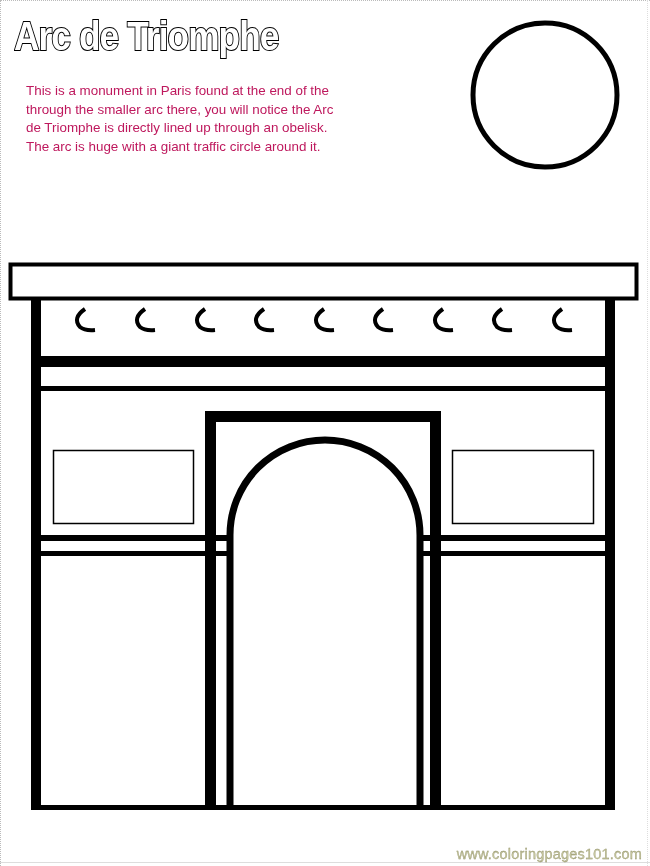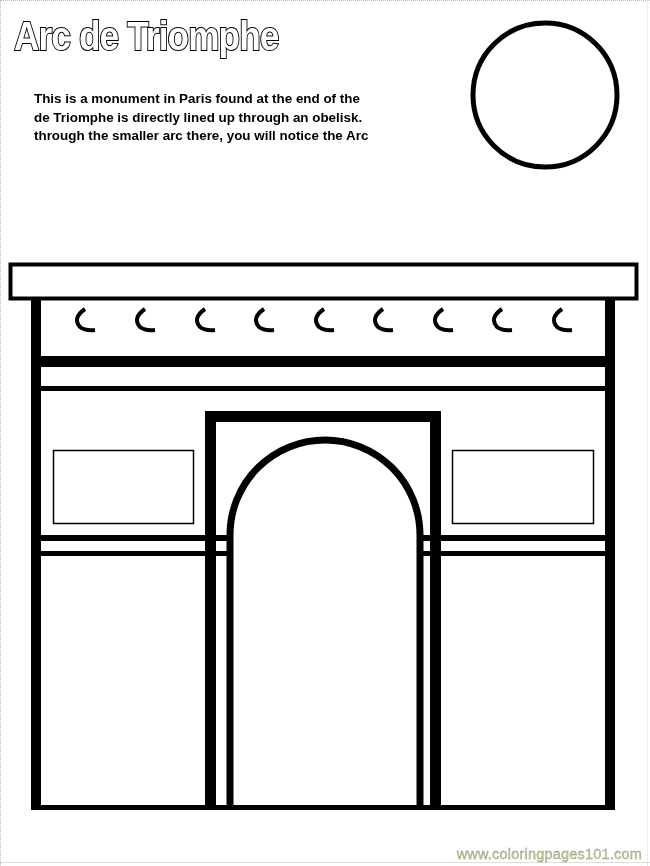--- a/index.html
+++ b/index.html
@@ -13,23 +13,22 @@
       font-family: "Liberation Sans", sans-serif; font-weight: bold;
       font-size: 40px; letter-spacing: -1px; line-height: 52px;
       color: #ffffff;
       -webkit-text-stroke: 2px #000000;
       paint-order: stroke fill;
       transform: scaleX(0.88); transform-origin: left top;
       white-space: nowrap;
     }
     .desc {
       position: absolute; left: 17px; top: 73px; width: 390px;
-      font-size: 13.4px; line-height: 18.6px; color: #000000;
-      margin: 17px;
-      font-weight: bold;
+      font-size: 13.4px; line-height: 18.6px; color: #be185d;
+      margin: 9px;
     }
     .desc span { display: block; white-space: nowrap; }
     .drawing { position: absolute; left: 0; top: 0; }
     .footer {
       position: absolute; right: 8px; top: 846px;
       font-size: 14.5px; color: #c8c8a0;
       -webkit-text-stroke: 0.3px #8a8a60;
       letter-spacing: 0.2px;
       margin-left: 44px;
     }
@@ -39,22 +38,23 @@
 
 <div class="page-border-top"></div>
 <div class="page-border-left"></div>
 <div class="page-border-right"></div>
 <div class="page-border-bottom"></div>
 
 <div class="title">Arc de Triomphe</div>
 
 <div class="desc">
   <span>This is a monument in Paris found at the end of the</span>
+  <span>through the smaller arc there, you will notice the Arc</span>
   <span>de Triomphe is directly lined up through an obelisk.</span>
-  <span>through the smaller arc there, you will notice the Arc</span>
+  <span>The arc is huge with a giant traffic circle around it.</span>
 </div>
 
 <svg class="drawing" width="650" height="866" viewBox="0 0 650 866">
 
   <circle cx="545" cy="95" r="72" fill="none" stroke="#000" stroke-width="5"></circle>
 
   <rect x="10.5" y="264.5" width="626" height="34" fill="#fff" stroke="#000" stroke-width="4"></rect>
 
   <rect x="31" y="299" width="10" height="510" fill="#000"></rect>
   <rect x="605" y="299" width="10" height="510" fill="#000"></rect>

